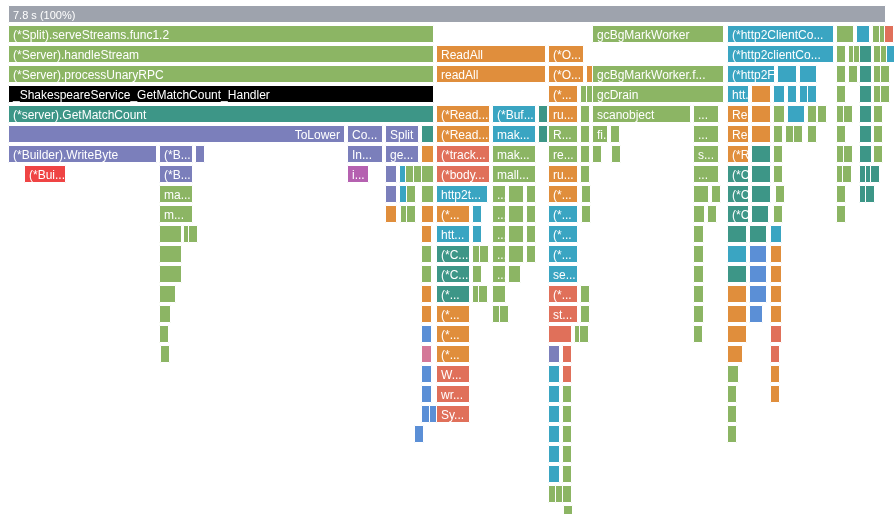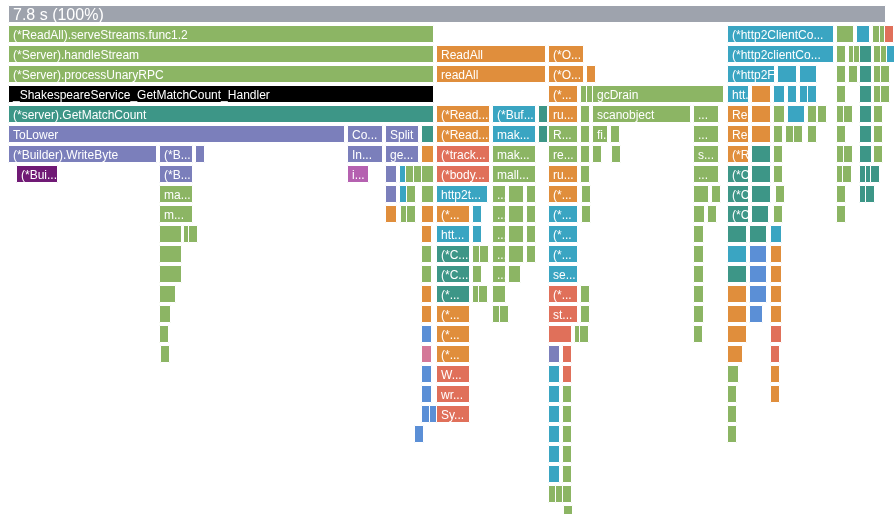--- a/index.html
+++ b/index.html
@@ -17,45 +17,45 @@
     overflow:hidden;
     white-space:nowrap;
     color:#ffffff;
     font-size:12px;
     line-height:18px;
     padding:0 4px;
     text-overflow:clip;
   }
   .frame.root{
     color:#ffffff;
-    font-size:16px;
+    font-size:11px;
   }
   .lbl{pointer-events:none;}
 </style>
 </head>
 <body>
 
 <div id="flame">
     <div class="frame root" style="left: 8px; top: 5px; width: 878px; height: 18px; background: rgb(158, 163, 173);"><span class="lbl">7.8 s (100%)</span></div>
-    <div class="frame" style="left: 8px; top: 25px; width: 426px; height: 18px; background: rgb(140, 181, 100);"><span class="lbl">(*ReadAll).serveStreams.func1.2</span></div>
+    <div class="frame" style="left: 8px; top: 25px; width: 426px; height: 18px; background: rgb(140, 181, 100);"><span class="lbl">(*Split).serveStreams.func1.2</span></div>
     <div class="frame" style="left: 8px; top: 65px; width: 426px; height: 18px; background: rgb(140, 181, 100);"><span class="lbl">(*Server).processUnaryRPC</span></div>
     <div class="frame" style="left: 8px; top: 45px; width: 426px; height: 18px; background: rgb(140, 181, 100);"><span class="lbl">(*Server).handleStream</span></div>
     <div class="frame" style="left: 8px; top: 85px; width: 426px; height: 18px; background: #000000;"><span class="lbl">_ShakespeareService_GetMatchCount_Handler</span></div>
     <div class="frame" style="left: 8px; top: 105px; width: 426px; height: 18px; background: rgb(61, 150, 135);"><span class="lbl">(*server).GetMatchCount</span></div>
-    <div class="frame" style="left: 8px; top: 125px; width: 337px; height: 18px; background: rgb(123, 127, 187);"><span class="lbl">ToLower</span></div>
+    <div class="frame" style="left: 8px; top: 125px; width: 337px; height: 18px; background: rgb(123, 127, 187); text-align: right;"><span class="lbl">ToLower</span></div>
     <div class="frame" style="left: 347px; top: 125px; width: 36px; height: 18px; background: rgb(123, 127, 187);"><span class="lbl">Co...</span></div>
     <div class="frame" style="left: 385px; top: 125px; width: 34px; height: 18px; background: rgb(123, 127, 187);"><span class="lbl">Split</span></div>
     <div class="frame" style="left: 421px; top: 125px; width: 13px; height: 18px; background: rgb(61, 150, 135);"><span class="lbl"></span></div>
     <div class="frame" style="left: 8px; top: 145px; width: 149px; height: 18px; background: rgb(123, 127, 187);"><span class="lbl">(*Builder).WriteByte</span></div>
     <div class="frame" style="left: 159px; top: 145px; width: 34px; height: 18px; background: rgb(123, 127, 187);"><span class="lbl">(*B...</span></div>
     <div class="frame" style="left: 195px; top: 145px; width: 6px; height: 18px; background: rgb(123, 127, 187);"><span class="lbl"></span></div>
     <div class="frame" style="left: 347px; top: 145px; width: 36px; height: 18px; background: rgb(123, 127, 187);"><span class="lbl">In...</span></div>
     <div class="frame" style="left: 385px; top: 145px; width: 34px; height: 18px; background: rgb(123, 127, 187);"><span class="lbl">ge...</span></div>
     <div class="frame" style="left: 421px; top: 145px; width: 13px; height: 18px; background: rgb(224, 142, 60);"><span class="lbl"></span></div>
-    <div class="frame" style="left: 16px; top: 165px; width: 42px; height: 18px; background: #701a75;"><span class="lbl">(*Bui...</span></div>
+    <div class="frame" style="left: 24px; top: 165px; width: 42px; height: 18px; background: #ef4444;"><span class="lbl">(*Bui...</span></div>
     <div class="frame" style="left: 159px; top: 165px; width: 34px; height: 18px; background: rgb(123, 127, 187);"><span class="lbl">(*B...</span></div>
     <div class="frame" style="left: 347px; top: 165px; width: 22px; height: 18px; background: rgb(181, 97, 176);"><span class="lbl">i...</span></div>
     <div class="frame" style="left: 385px; top: 165px; width: 12px; height: 18px; background: rgb(123, 127, 187);"><span class="lbl"></span></div>
     <div class="frame" style="left: 399px; top: 165px; width: 4px; height: 18px; background: rgb(58, 165, 194);"><span class="lbl"></span></div>
     <div class="frame" style="left: 405px; top: 165px; width: 6px; height: 18px; background: rgb(140, 181, 100);"><span class="lbl"></span></div>
     <div class="frame" style="left: 413px; top: 165px; width: 5px; height: 18px; background: rgb(140, 181, 100);"><span class="lbl"></span></div>
     <div class="frame" style="left: 421px; top: 165px; width: 13px; height: 18px; background: rgb(140, 181, 100);"><span class="lbl"></span></div>
     <div class="frame" style="left: 159px; top: 185px; width: 34px; height: 18px; background: rgb(140, 181, 100);"><span class="lbl">ma...</span></div>
     <div class="frame" style="left: 385px; top: 185px; width: 12px; height: 18px; background: rgb(123, 127, 187);"><span class="lbl"></span></div>
     <div class="frame" style="left: 399px; top: 185px; width: 5px; height: 18px; background: rgb(58, 165, 194);"><span class="lbl"></span></div>
@@ -174,20 +174,22 @@
     <div class="frame" style="left: 548px; top: 425px; width: 12px; height: 18px; background: rgb(58, 165, 194);"><span class="lbl"></span></div>
     <div class="frame" style="left: 562px; top: 425px; width: 10px; height: 18px; background: rgb(140, 181, 100);"><span class="lbl"></span></div>
     <div class="frame" style="left: 548px; top: 445px; width: 12px; height: 18px; background: rgb(58, 165, 194);"><span class="lbl"></span></div>
     <div class="frame" style="left: 562px; top: 445px; width: 10px; height: 18px; background: rgb(140, 181, 100);"><span class="lbl"></span></div>
     <div class="frame" style="left: 548px; top: 465px; width: 12px; height: 18px; background: rgb(58, 165, 194);"><span class="lbl"></span></div>
     <div class="frame" style="left: 562px; top: 465px; width: 10px; height: 18px; background: rgb(140, 181, 100);"><span class="lbl"></span></div>
     <div class="frame" style="left: 548px; top: 485px; width: 5px; height: 18px; background: rgb(140, 181, 100);"><span class="lbl"></span></div>
     <div class="frame" style="left: 555px; top: 485px; width: 4px; height: 18px; background: rgb(140, 181, 100);"><span class="lbl"></span></div>
     <div class="frame" style="left: 562px; top: 485px; width: 10px; height: 18px; background: rgb(140, 181, 100);"><span class="lbl"></span></div>
     <div class="frame" style="left: 563px; top: 505px; width: 8px; height: 18px; background: rgb(140, 181, 100);"><span class="lbl"></span></div>
+    <div class="frame" style="left: 592px; top: 25px; width: 132px; height: 18px; background: rgb(140, 181, 100);"><span class="lbl">gcBgMarkWorker</span></div>
+    <div class="frame" style="left: 592px; top: 65px; width: 132px; height: 18px; background: rgb(140, 181, 100);"><span class="lbl">gcBgMarkWorker.f...</span></div>
     <div class="frame" style="left: 592px; top: 85px; width: 132px; height: 18px; background: rgb(140, 181, 100);"><span class="lbl">gcDrain</span></div>
     <div class="frame" style="left: 592px; top: 105px; width: 99px; height: 18px; background: rgb(140, 181, 100);"><span class="lbl">scanobject</span></div>
     <div class="frame" style="left: 693px; top: 105px; width: 26px; height: 18px; background: rgb(140, 181, 100);"><span class="lbl">...</span></div>
     <div class="frame" style="left: 592px; top: 125px; width: 16px; height: 18px; background: rgb(140, 181, 100);"><span class="lbl">fi...</span></div>
     <div class="frame" style="left: 610px; top: 125px; width: 6px; height: 18px; background: rgb(140, 181, 100);"><span class="lbl"></span></div>
     <div class="frame" style="left: 693px; top: 125px; width: 26px; height: 18px; background: rgb(140, 181, 100);"><span class="lbl">...</span></div>
     <div class="frame" style="left: 592px; top: 145px; width: 10px; height: 18px; background: rgb(140, 181, 100);"><span class="lbl"></span></div>
     <div class="frame" style="left: 611px; top: 145px; width: 5px; height: 18px; background: rgb(140, 181, 100);"><span class="lbl"></span></div>
     <div class="frame" style="left: 693px; top: 145px; width: 26px; height: 18px; background: rgb(140, 181, 100);"><span class="lbl">s...</span></div>
     <div class="frame" style="left: 693px; top: 165px; width: 26px; height: 18px; background: rgb(140, 181, 100);"><span class="lbl">...</span></div>

